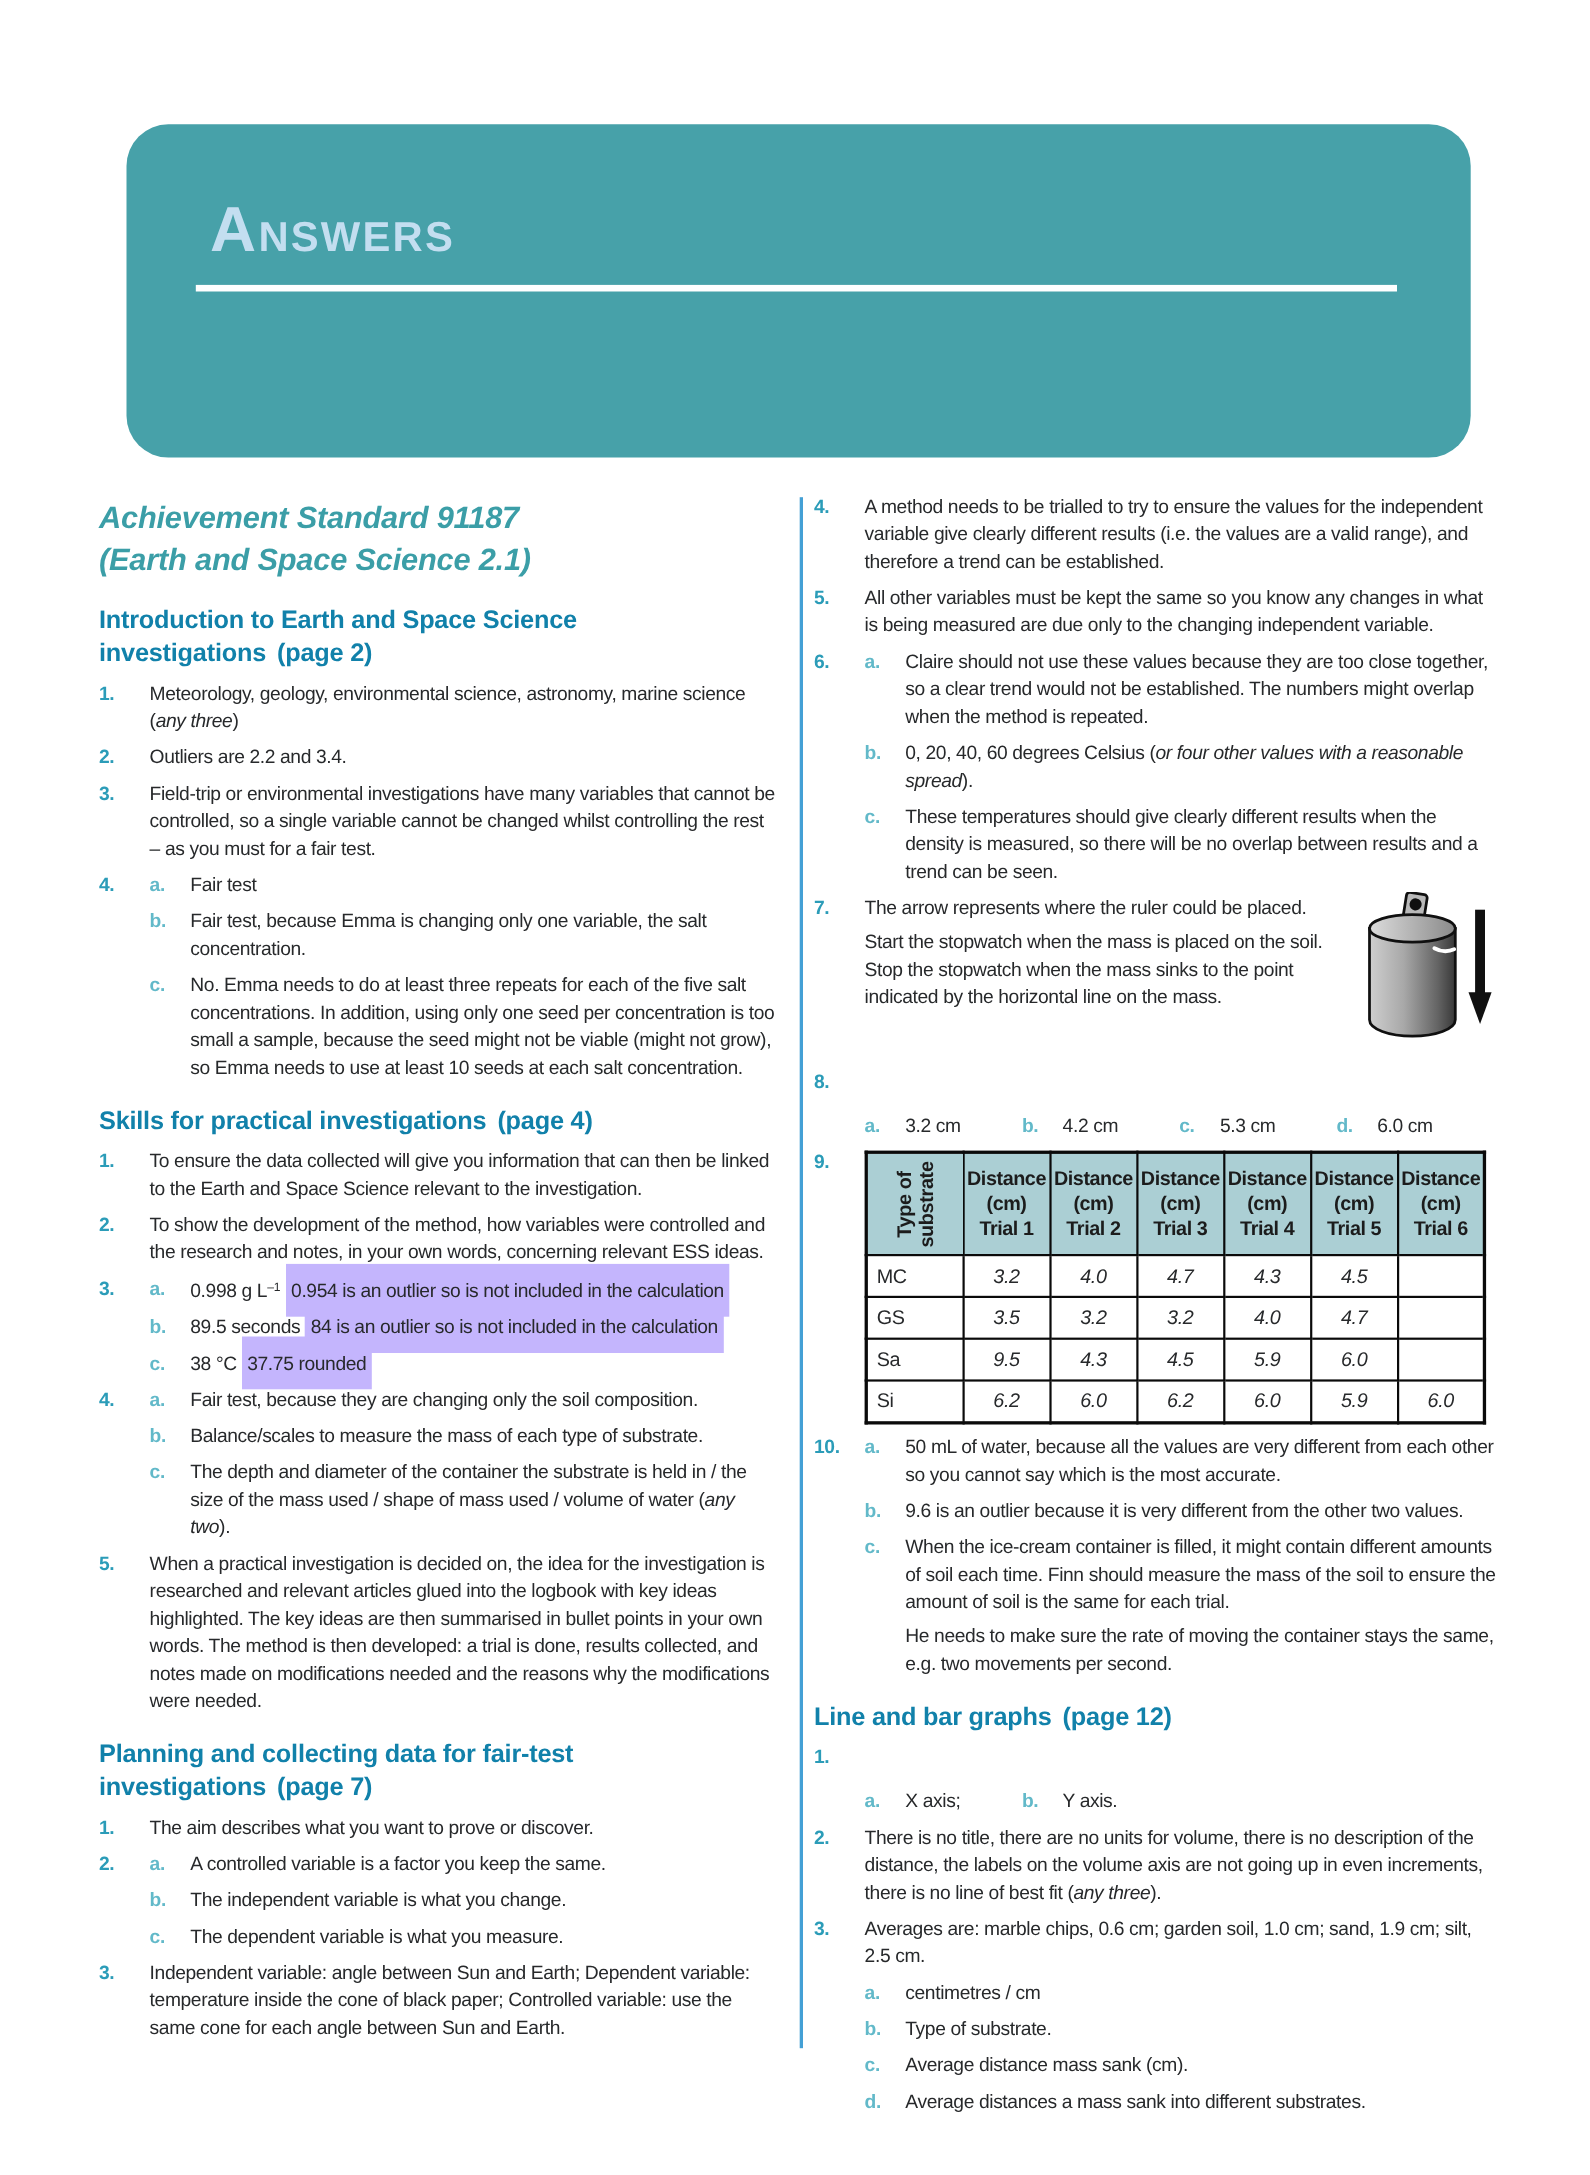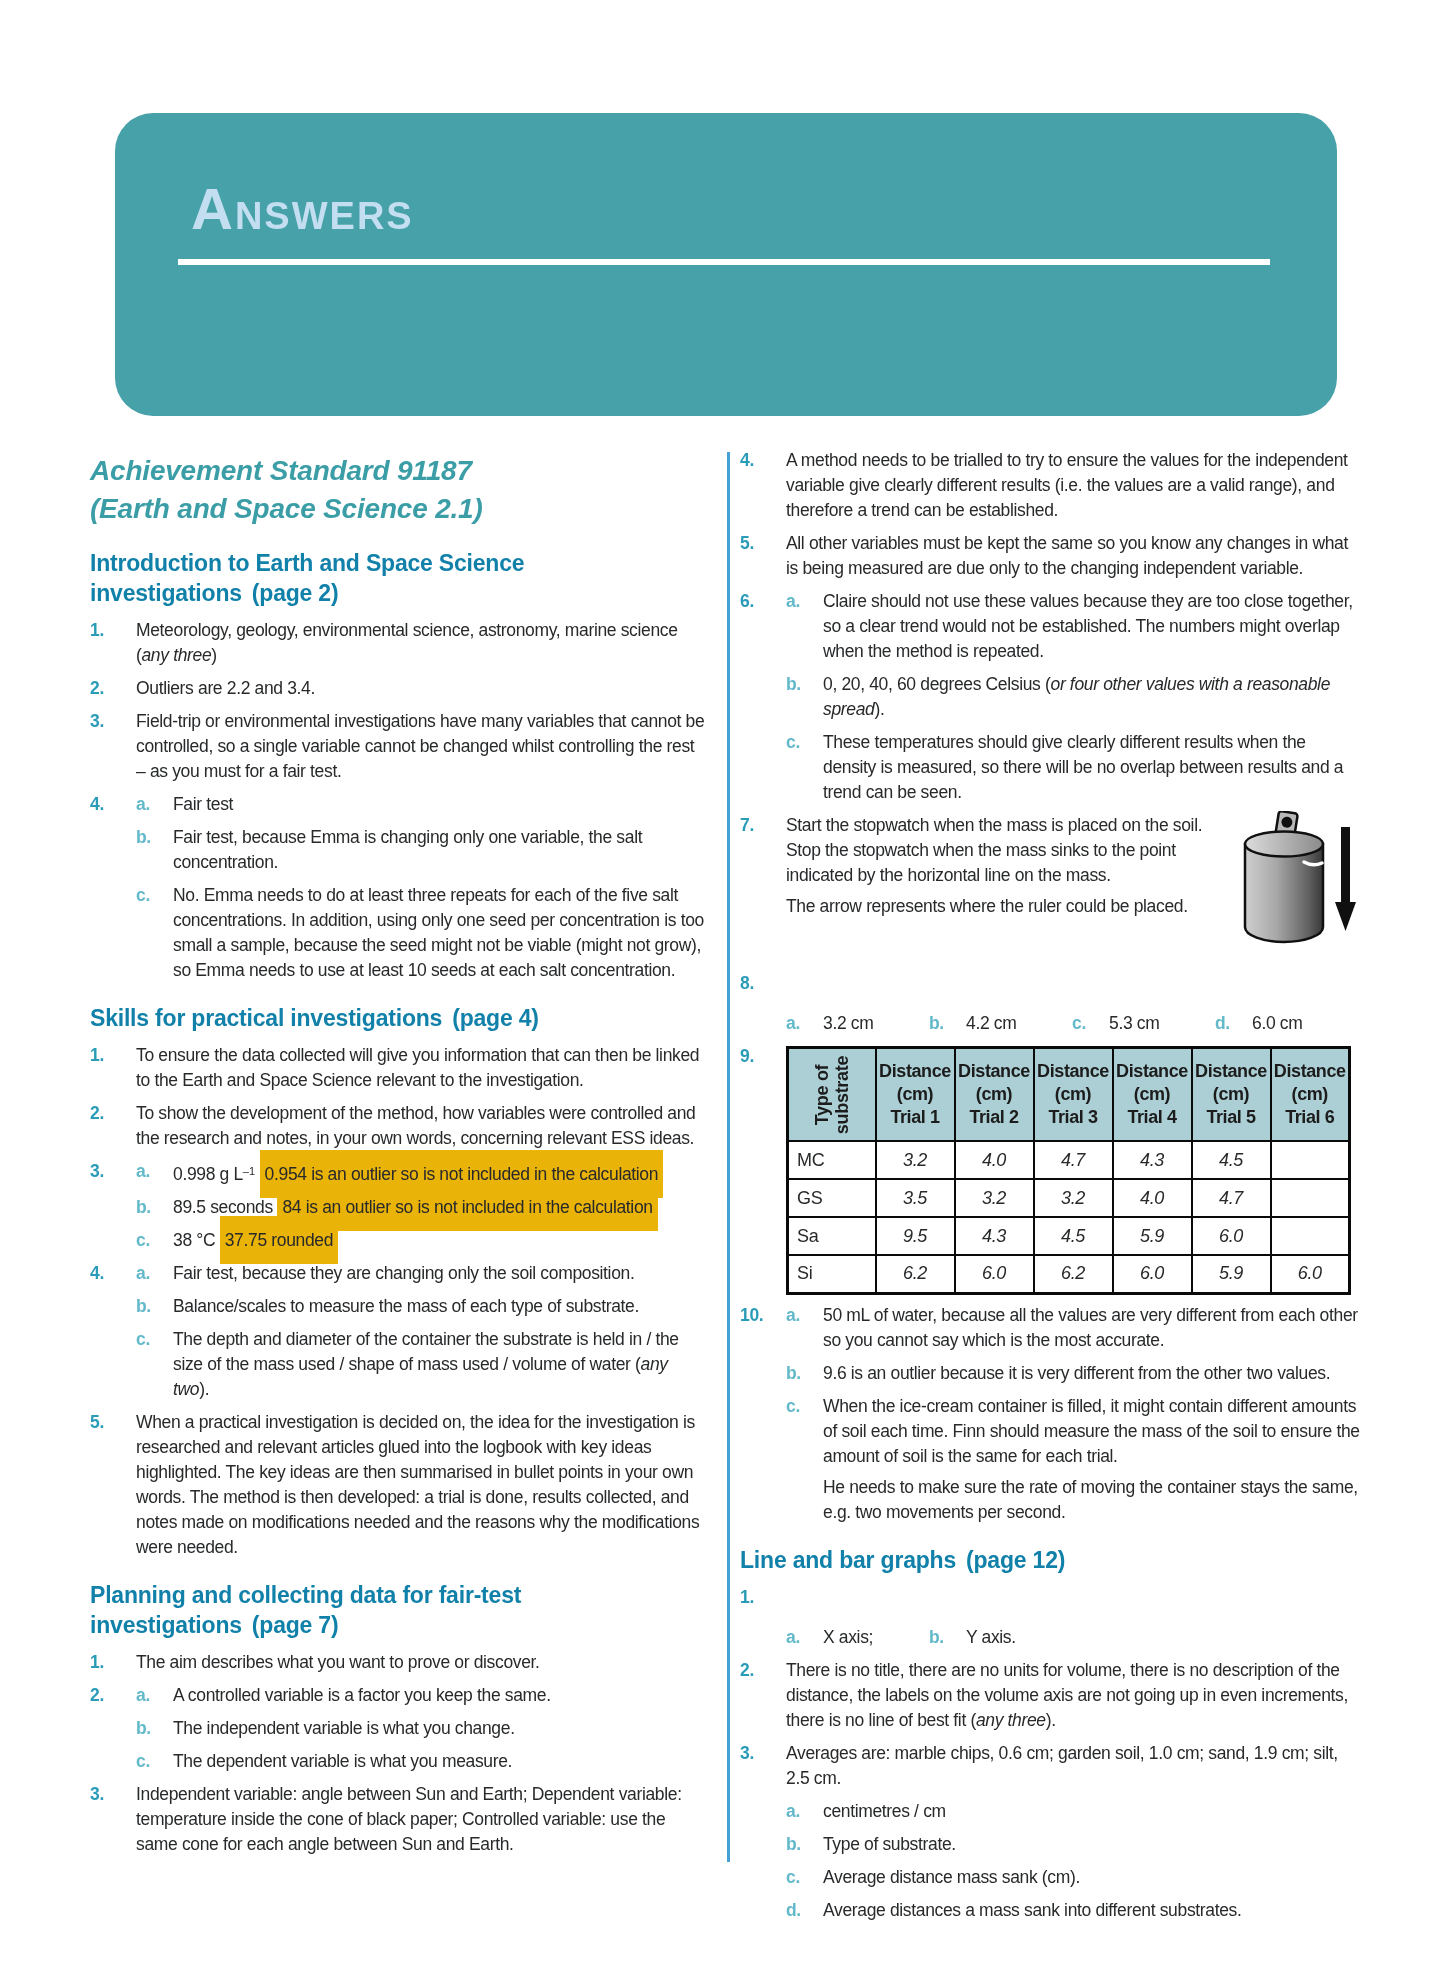--- a/index.html
+++ b/index.html
@@ -28,21 +28,21 @@
 
   .row { display:flex; align-items:flex-start; margin-bottom:8px; }
   .num { flex:0 0 46px; font-weight:bold; color:#2b9cb8; }
   .sub { flex:0 0 37px; font-weight:bold; color:#62b9c9; }
   .txt { flex:1 1 auto; min-width:0; }
   .txt::after { content:""; display:block; clear:both; }
   .para + .para { margin-top:6px; }
 
   .it  { font-style:italic; }
   .sup { font-size:11px; vertical-align:5px; letter-spacing:0; }
-  .hl  { background:#eab308; padding:14px 5px;
+  .hl  { background:#c4b5fd; padding:14px 5px;
          box-decoration-break:clone; -webkit-box-decoration-break:clone; }
 
   
   .pair { display:inline-block; margin-right:44px; }
   .pair .psub { display:inline-block; width:37px; font-weight:bold; color:#62b9c9; }
   .pair .pval { display:inline-block; min-width:62px;margin-top:40px; }
 
   
   .tablewrap { margin-top:2px; }
   table.answers-table { border-collapse:collapse; border:3px solid #0a0a0a; background:#ffffff; }
@@ -272,22 +272,22 @@
     </g>
     <path d="M7,33 L7,116 C7,124.5 25,131 46,131 C67,131 85,124.5 85,116 L85,33 Z" fill="url(#gBody)" stroke="#101010" stroke-width="2.5"></path>
     <ellipse cx="46" cy="33" rx="39" ry="12.5" fill="url(#gTop)" stroke="#101010" stroke-width="2.5"></ellipse>
     <path d="M66,51 Q75,56 84,52" fill="none" stroke="#ffffff" stroke-width="3.5" stroke-linecap="round"></path>
     <g fill="#101010">
       <rect x="103" y="16" width="9" height="77"></rect>
       <polygon points="97,91 118,91 107.5,120"></polygon>
     </g>
   </svg>
 </span>
+          <div class="para"><span>The arrow represents where the ruler could be placed.</span></div>
           <div class="para"><span>Start the stopwatch when the mass is placed on the soil. Stop the stopwatch when the mass sinks to the point indicated by the horizontal line on the mass.</span></div>
-          <div class="para"><span>The arrow represents where the ruler could be placed.</span></div>
         </div>
       </div>
       <div class="row">
         <span class="num">8.</span>
         <div class="txt"><span class="pair"><span class="psub">a.</span><span class="pval">3.2 cm</span></span><span class="pair"><span class="psub">b.</span><span class="pval">4.2 cm</span></span><span class="pair"><span class="psub">c.</span><span class="pval">5.3 cm</span></span><span class="pair"><span class="psub">d.</span><span class="pval">6.0 cm</span></span></div>
       </div>
       <div class="row">
         <span class="num">9.</span>
         <div class="txt">
           <div class="tablewrap">

